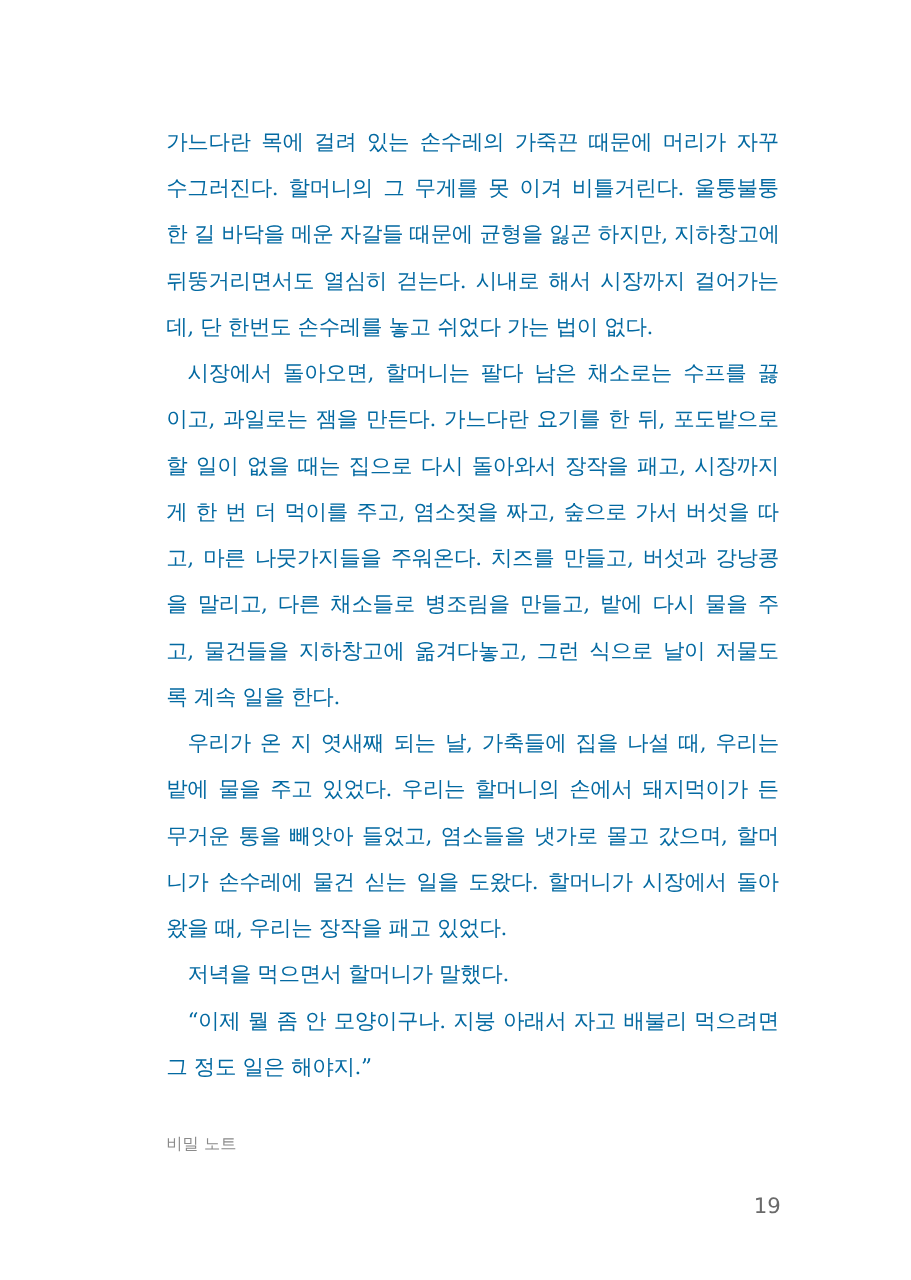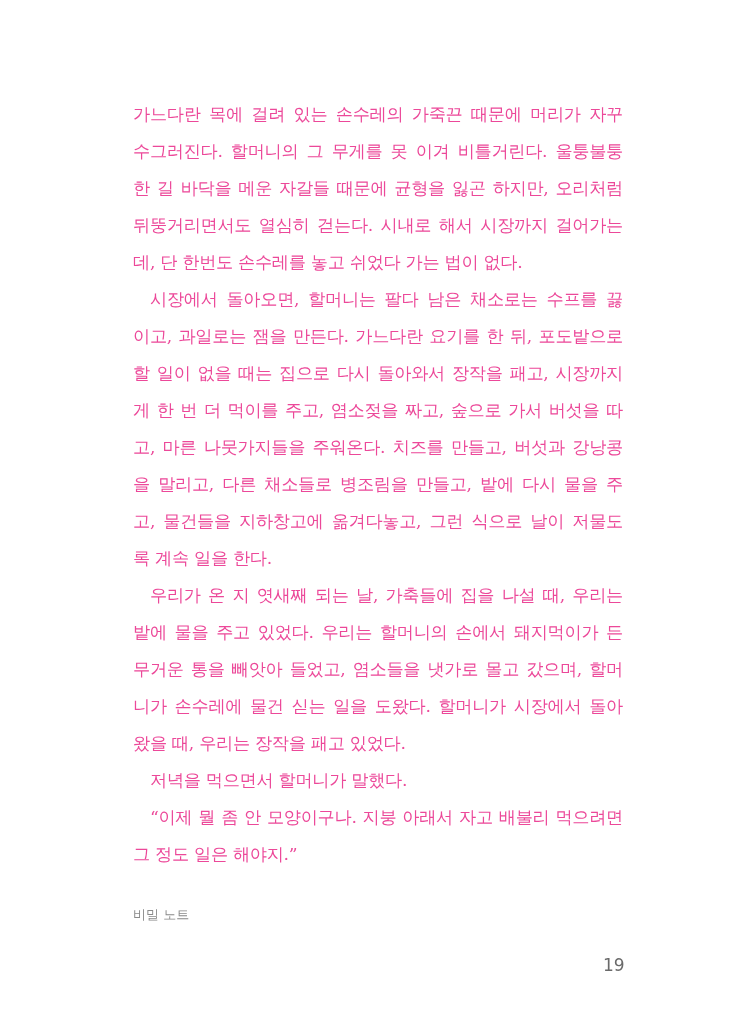--- a/index.html
+++ b/index.html
@@ -30,21 +30,21 @@
       width: 490px;
     }
     .line {
       height: 37px;
       line-height: 37px;
       font-size: 17.2px;
       white-space: nowrap;
       letter-spacing: -0.3px;
       text-align: justify;
       text-align-last: justify;
-      color: #ec4899;
+      color: #0369a1;
     }
     .line.last {
       text-align-last: left;
     }
     .line.indent {
       padding-left: 17px;
     }
     .footer-title {
       position: absolute;
       left: 133px;
@@ -62,21 +62,21 @@
       color: #6a6a6a;
     }
   </style>
 </head>
 <body>
 
 <div class="page">
   <div class="text-block">
     <div class="line">가느다란 목에 걸려 있는 손수레의 가죽끈 때문에 머리가 자꾸</div>
     <div class="line">수그러진다. 할머니의 그 무게를 못 이겨 비틀거린다. 울퉁불퉁</div>
-    <div class="line">한 길 바닥을 메운 자갈들 때문에 균형을 잃곤 하지만, 오리처럼</div>
+    <div class="line">한 길 바닥을 메운 자갈들 때문에 균형을 잃곤 하지만, 지하창고에</div>
     <div class="line">뒤뚱거리면서도 열심히 걷는다. 시내로 해서 시장까지 걸어가는</div>
     <div class="line last">데, 단 한번도 손수레를 놓고 쉬었다 가는 법이 없다.</div>
     <div class="line indent">시장에서 돌아오면, 할머니는 팔다 남은 채소로는 수프를 끓</div>
     <div class="line">이고, 과일로는 잼을 만든다. 가느다란 요기를 한 뒤, 포도밭으로</div>
     <div class="line">할 일이 없을 때는 집으로 다시 돌아와서 장작을 패고, 시장까지</div>
     <div class="line">게 한 번 더 먹이를 주고, 염소젖을 짜고, 숲으로 가서 버섯을 따</div>
     <div class="line">고, 마른 나뭇가지들을 주워온다. 치즈를 만들고, 버섯과 강낭콩</div>
     <div class="line">을 말리고, 다른 채소들로 병조림을 만들고, 밭에 다시 물을 주</div>
     <div class="line">고, 물건들을 지하창고에 옮겨다놓고, 그런 식으로 날이 저물도</div>
     <div class="line last">록 계속 일을 한다.</div>

